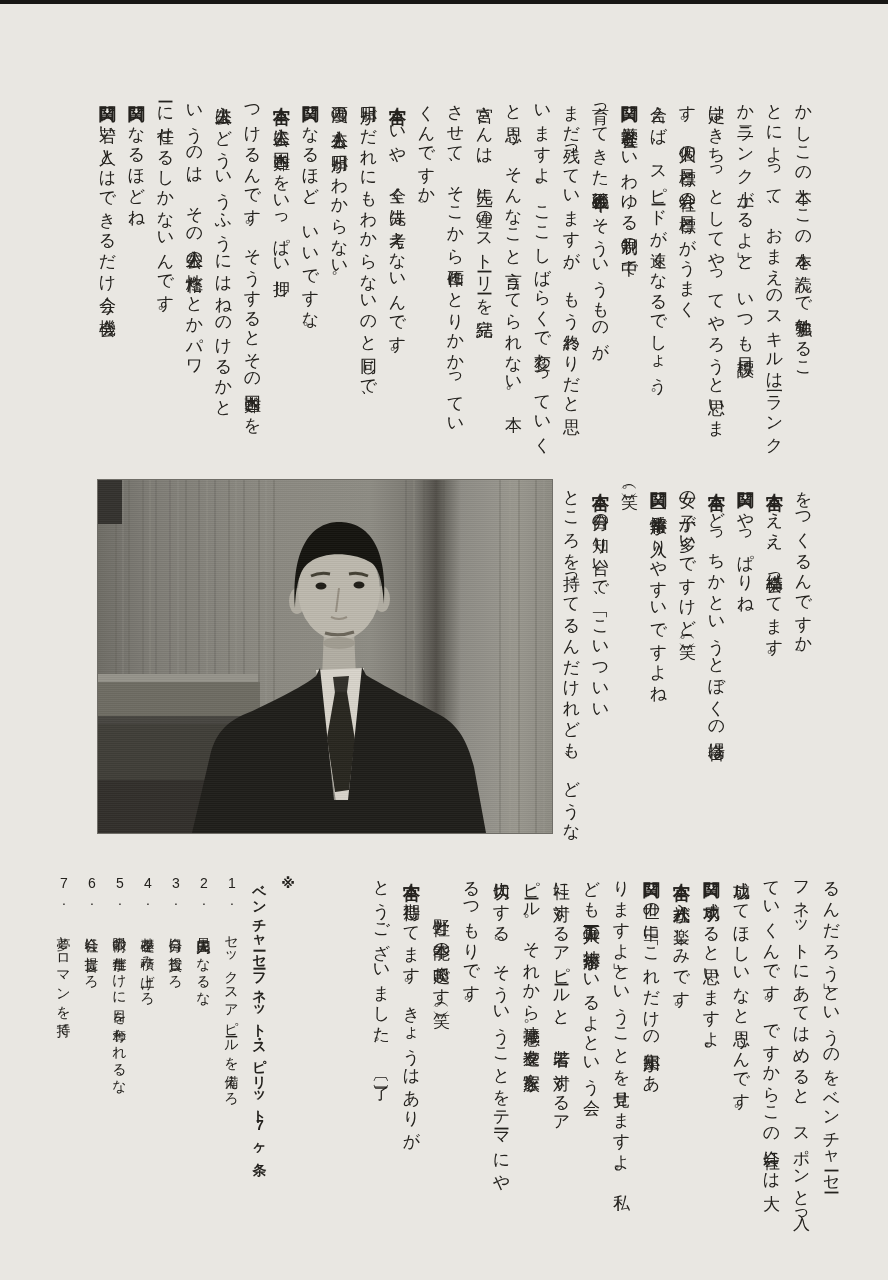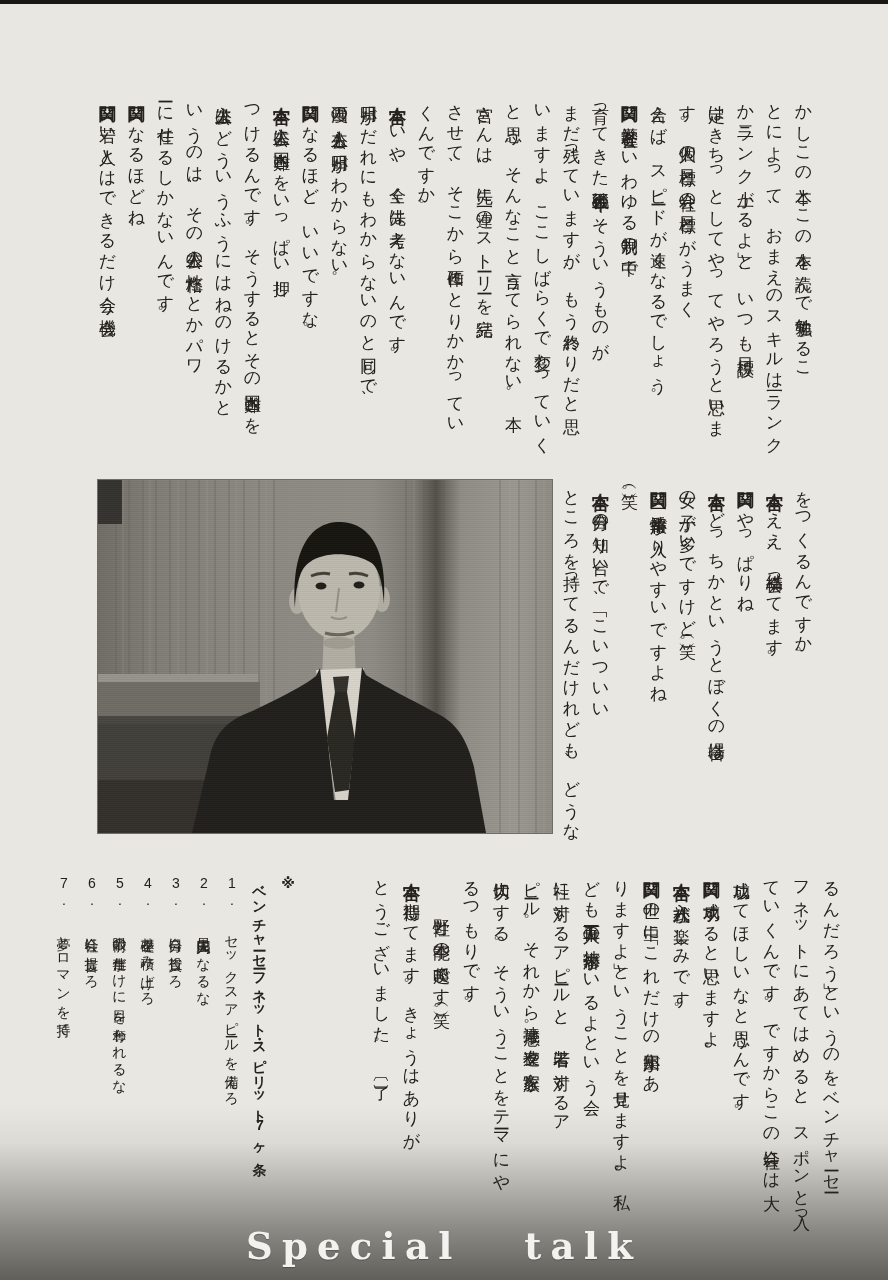--- a/index.html
+++ b/index.html
@@ -221,17 +221,14 @@
       <div class="vline"><b>ベンチャーセーフネット・スピリット7ヶ条</b></div>
       <div class="vline">1. セックスアピールを備えろ</div>
       <div class="vline">2. 昆虫人間になるな</div>
       <div class="vline">3. 自分に投資しろ</div>
       <div class="vline">4. 基礎を積み上げろ</div>
       <div class="vline">5. 眼前の仕事だけに目を奪われるな</div>
       <div class="vline">6. 会社に提言しろ</div>
       <div class="vline">7. 夢とロマンを持て</div>
     </section>
 
-  <footer class="footer-band">
-    <div class="footer-title">Special talk</div>
-  </footer>
 
 </div>
 
 </body></html>

